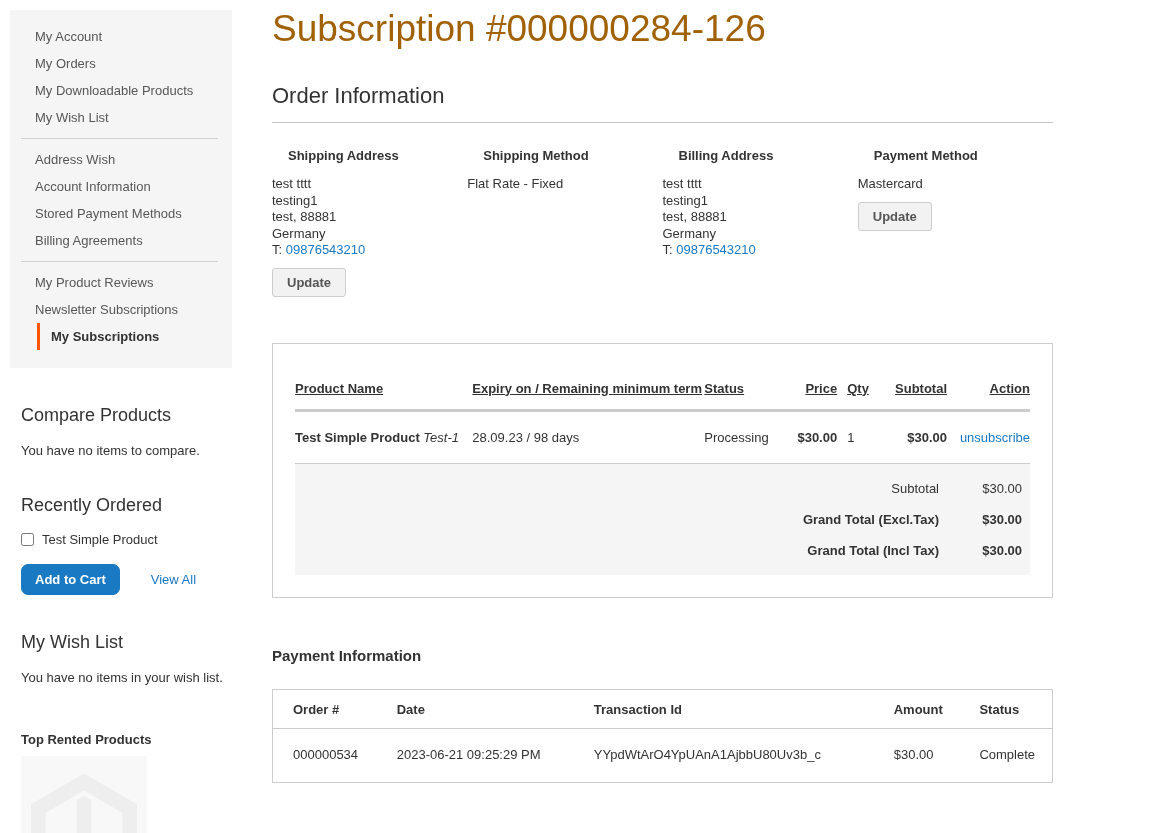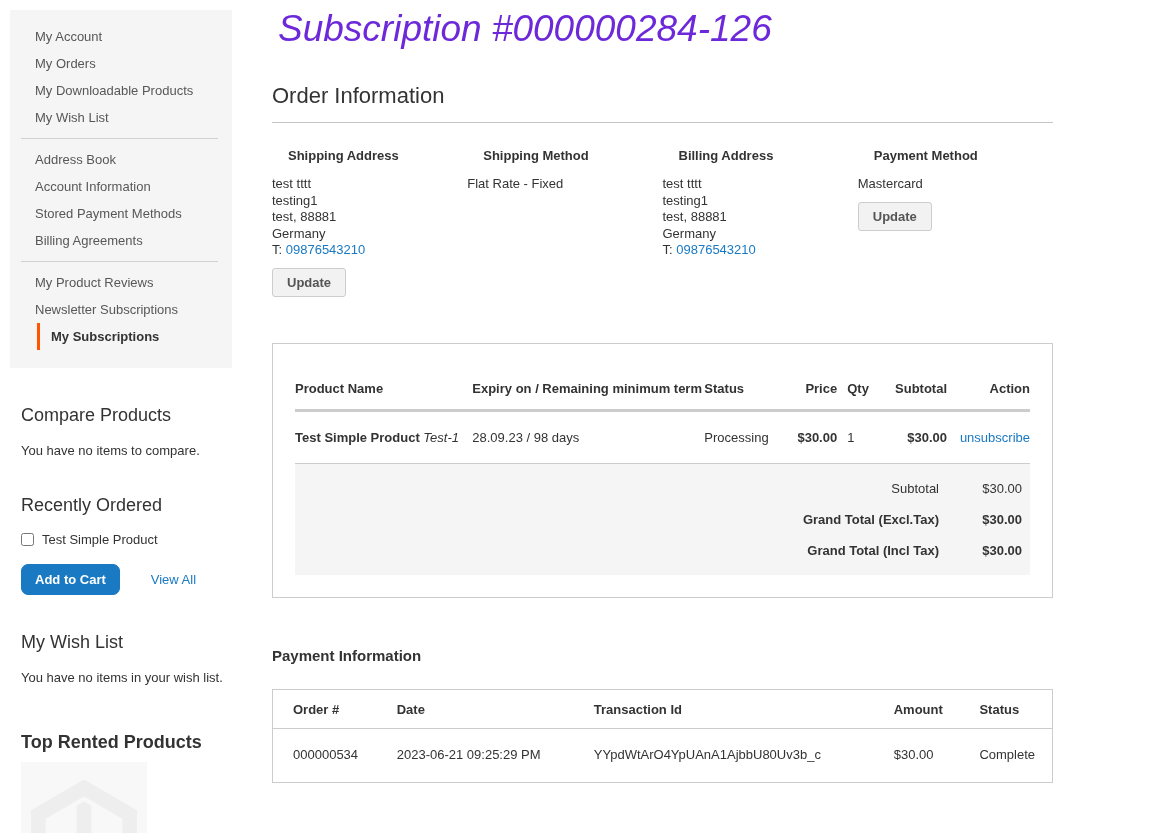--- a/index.html
+++ b/index.html
@@ -22,43 +22,43 @@
   .account-nav li.divider{border-top:1px solid #d1d1d1;margin:7px 14px 7px 11px;height:0;}
   .side-section h3{font-size:18px;font-weight:300;color:#333;margin:36px 0 0 11px;line-height:22px;}
   .side-section .empty-note{margin:17px 0 0 11px;color:#333;}
   .recent-item{display:flex;align-items:center;margin:16px 0 0 11px;}
   .recent-item input{width:13px;height:13px;margin:0 8px 0 0;}
   .side-actions{display:flex;align-items:center;margin:17px 0 0 11px;}
   .btn-primary{background:var(--link);color:#fff;border:1px solid var(--link);border-radius:7px;
         padding:7px 13px;font-weight:700;font-size:13px;cursor:pointer;
         font-family:"Liberation Sans",sans-serif;}
   .view-all{margin-left:31px;color:var(--link);}
-  .top-rented-title{font-size:18px;font-weight:700;margin:47px 0 0 11px;}
+  .top-rented-title{font-size:13px;font-weight:700;margin:47px 0 0 11px;}
   .img-placeholder{margin:9px 0 0 11px;width:126px;height:170px;background:#f8f8f8;
         display:flex;justify-content:center;align-items:flex-start;overflow:hidden;}
   .img-placeholder svg{margin-top:16px;}
 
   
   .main{position:absolute;left:272px;top:0;width:781px;}
-  .page-title{margin:7px 6px 0;font-size:37px;font-weight:300;color:#6d28d9;line-height:44px;font-style:italic;}
+  .page-title{margin:7px 0 0;font-size:37px;font-weight:300;color:#a16207;line-height:44px;}
   .section-title{margin:32px 0 0;font-size:22px;font-weight:300;color:#333;
         padding-bottom:13px;border-bottom:1px solid #c6c6c6;line-height:26px;}
   .cols{display:flex;margin-top:25px;}
   .col{width:25%;padding-right:18px;}
   .col h4{margin:0 16px 13px;font-size:13px;font-weight:700;}
   .addr-line{line-height:16.5px;}
   .phone a{color:var(--link);}
   .btn-secondary{margin-top:9px;background:#f2f2f2;border:1px solid #cdcdcd;border-radius:3px;
         padding:6px 14px;font-weight:600;font-size:13px;color:#555;cursor:pointer;
         font-family:"Liberation Sans",sans-serif;}
 
   
   .items-card{margin-top:46px;border:1px solid var(--border);padding:22px;}
   table{border-collapse:collapse;width:100%;font-size:13px;color:#333;}
-  .items-table th{font-weight:700;padding:15px 0 13px;border-bottom:3px solid #ccc;text-align:left;}
+  .items-table th{font-weight:700;padding:15px 0 13px;border-bottom:3px solid #ccc;text-align:left;text-decoration:underline;}
   .items-table td{padding:18px 0;border-bottom:1px solid #ccc;vertical-align:middle;}
   .items-table .c-price,.items-table .c-subtotal,.items-table .c-action{text-align:right;}
   .items-table .c-qty{padding-left:10px;}
   .prod-name{font-weight:700;}
   .prod-sku{font-style:italic;font-weight:400;}
   .money{font-weight:700;}
   .link-action{color:var(--link);}
   .totals{background:var(--sidebar-bg);padding:9px 0;}
   .totals .trow{display:flex;justify-content:flex-end;align-items:center;padding:8px 0;}
   .totals .tlabel{text-align:right;}
@@ -89,21 +89,21 @@
             <a href="#">My Orders</a>
           </li>
         <li class="item">
             <a href="#">My Downloadable Products</a>
           </li>
         <li class="item">
             <a href="#">My Wish List</a>
           </li>
         <li class="divider"></li>
         <li class="item">
-            <a href="#">Address Book</a>
+            <a href="#">Address Wish</a>
           </li>
         <li class="item">
             <a href="#">Account Information</a>
           </li>
         <li class="item">
             <a href="#">Stored Payment Methods</a>
           </li>
         <li class="item">
             <a href="#">Billing Agreements</a>
           </li>

